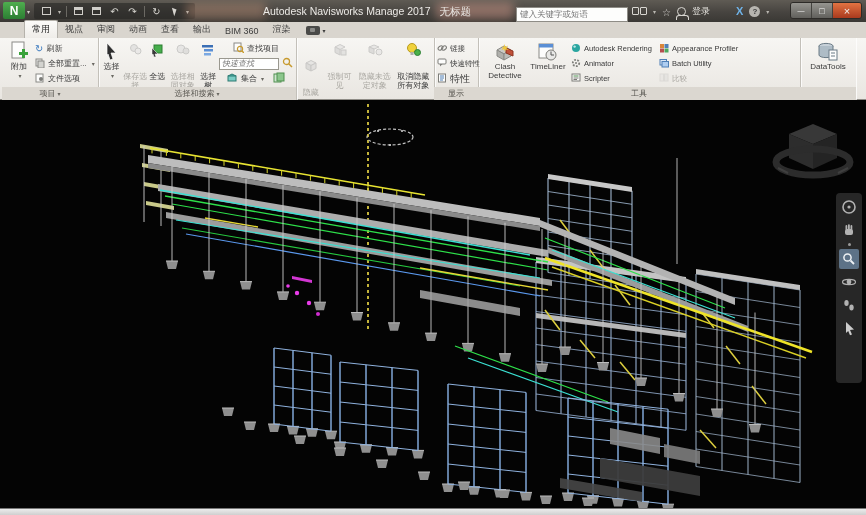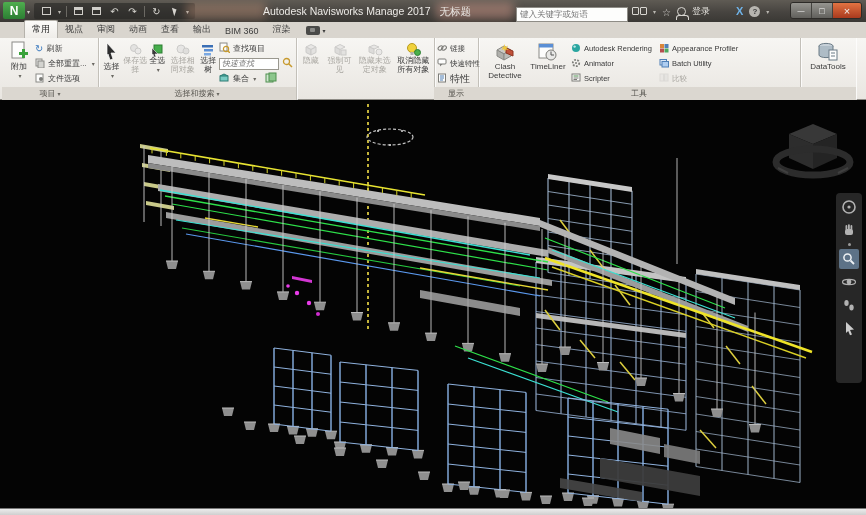--- a/index.html
+++ b/index.html
@@ -60,21 +60,21 @@
     background:linear-gradient(#f7f6f3,#e9e6e1);border-bottom:1px solid #8f8c86;box-sizing:border-box;}
   .grp{position:absolute;top:0;height:62px;border-right:1px solid #c3c0b9;box-shadow:1px 0 0 rgba(255,255,255,.75);}
   .gbody{position:absolute;top:0;left:0;right:0;height:49px;display:flex;align-items:flex-start;padding:1px 2px;box-sizing:border-box;}
   .glabel{position:absolute;bottom:0;left:0;right:0;height:13px;font-size:8px;color:#56544e;
     display:flex;align-items:center;justify-content:center;background:#dbd7d0;white-space:nowrap;}
   .dd::after{content:"▾";font-size:6px;color:#6a6862;margin-left:2px;}
   .bigb{display:flex;flex-direction:column;align-items:center;font-size:8px;color:#3a3a3a;line-height:1.12;
     text-align:center;padding-top:2px;box-sizing:border-box;}
   .bigb .bico{height:22px;display:flex;align-items:center;justify-content:center;}
   .twol{display:flex;flex-direction:column;align-items:center;font-size:8px;line-height:1.1;text-align:center;
-    color:#3a3a3a;padding-top:3px;box-sizing:border-box;}
+    color:#3a3a3a;padding-top:3px;box-sizing:border-box;gap:16px;}
   .twol .tico{height:15px;display:flex;align-items:center;justify-content:center;}
   .rcol{display:flex;flex-direction:column;justify-content:flex-start;padding-top:2px;}
   .rrow{display:flex;align-items:center;height:15px;gap:3px;font-size:8px;color:#3a3a3a;white-space:nowrap;padding:0 1px;}
   .disabled{color:#a9a7a1;} .disabled svg,.disabled .ic{opacity:.45;filter:grayscale(1);}
   .qf{width:60px;height:12px;border:1px solid #9a988f;background:#fff;font-size:8px;font-style:italic;
     color:#6a6a6a;padding:0 2px;box-sizing:border-box;outline:none;}
   .ic{display:inline-block;}
 
   
   .viewport{position:absolute;top:100px;left:0;width:866px;height:409px;background:#040404;overflow:hidden;}
@@ -253,21 +253,21 @@
         <div class="twol" style="width:22px;">
           <span class="tico">
             <svg width="14" height="13">
                 <rect x="1" y="2" width="11" height="2.5" fill="#3b6fb5"></rect>
             <rect x="3" y="6" width="9" height="2.5" fill="#5b8fd5"></rect>
                 <rect x="3" y="10" width="7" height="2.5" fill="#7aa8e2"></rect>
               </svg>
           </span>
           <span>选择树</span>
         </div>
-        <div class="rcol" style="width:80px;">
+        <div class="rcol" style="width:80px;align-items:center;">
           <div class="rrow">
             <span class="ic">
               <svg width="11" height="11">
                   <rect x="1" y="1" width="7" height="8" fill="#fdfdfc" stroke="#8a8a86"></rect>
               <circle cx="7" cy="7" r="2.6" fill="none" stroke="#c79a2e" stroke-width="1.2"></circle>
                   <line x1="9" y1="9" x2="11" y2="11" stroke="#c79a2e" stroke-width="1.4"></line>
                 </svg>
             </span>
             <span>查找项目</span>
           </div>
@@ -299,21 +299,21 @@
           </div>
         </div>
       </div>
       <div class="glabel dd">
         <span>选择和搜索</span>
       </div>
     </div>
 
     <div class="grp" style="left:296px;width:138px;">
       <div class="gbody" style="justify-content:space-between;">
-        <div class="twol disabled" style="width:26px;">
+        <div class="twol disabled" style="width:26px;margin-top:16px;">
           <span class="tico">
             <svg width="15" height="14">
                 <polygon points="3,4 8,1.5 13,4 8,6.5" fill="#d9d9d5" stroke="#9a9a96"></polygon>
             <polygon points="3,4 8,6.5 8,12 3,9.5" fill="#c2c2be" stroke="#9a9a96"></polygon>
             <polygon points="13,4 8,6.5 8,12 13,9.5" fill="#cfcfcb" stroke="#9a9a96"></polygon>
               </svg>
           </span>
           <span>隐藏</span>
         </div>
         <div class="twol disabled" style="width:32px;">

